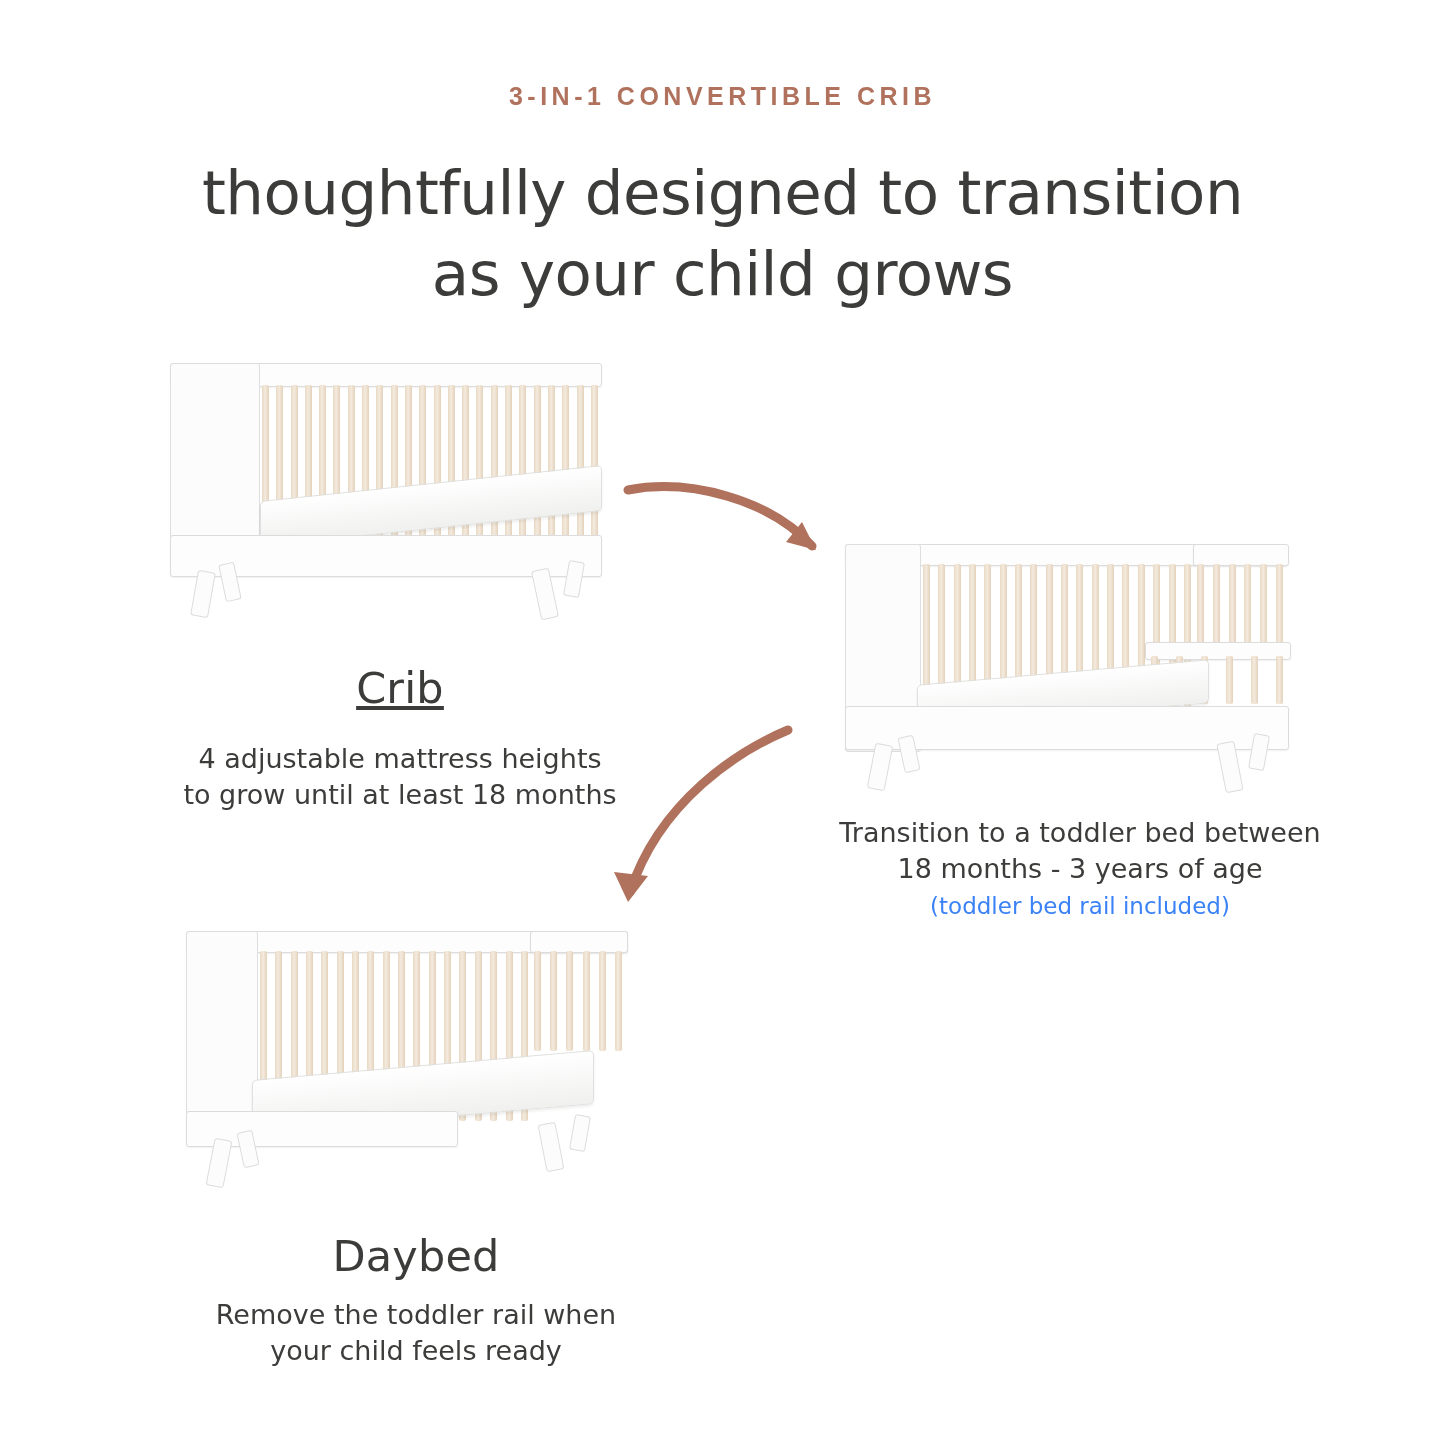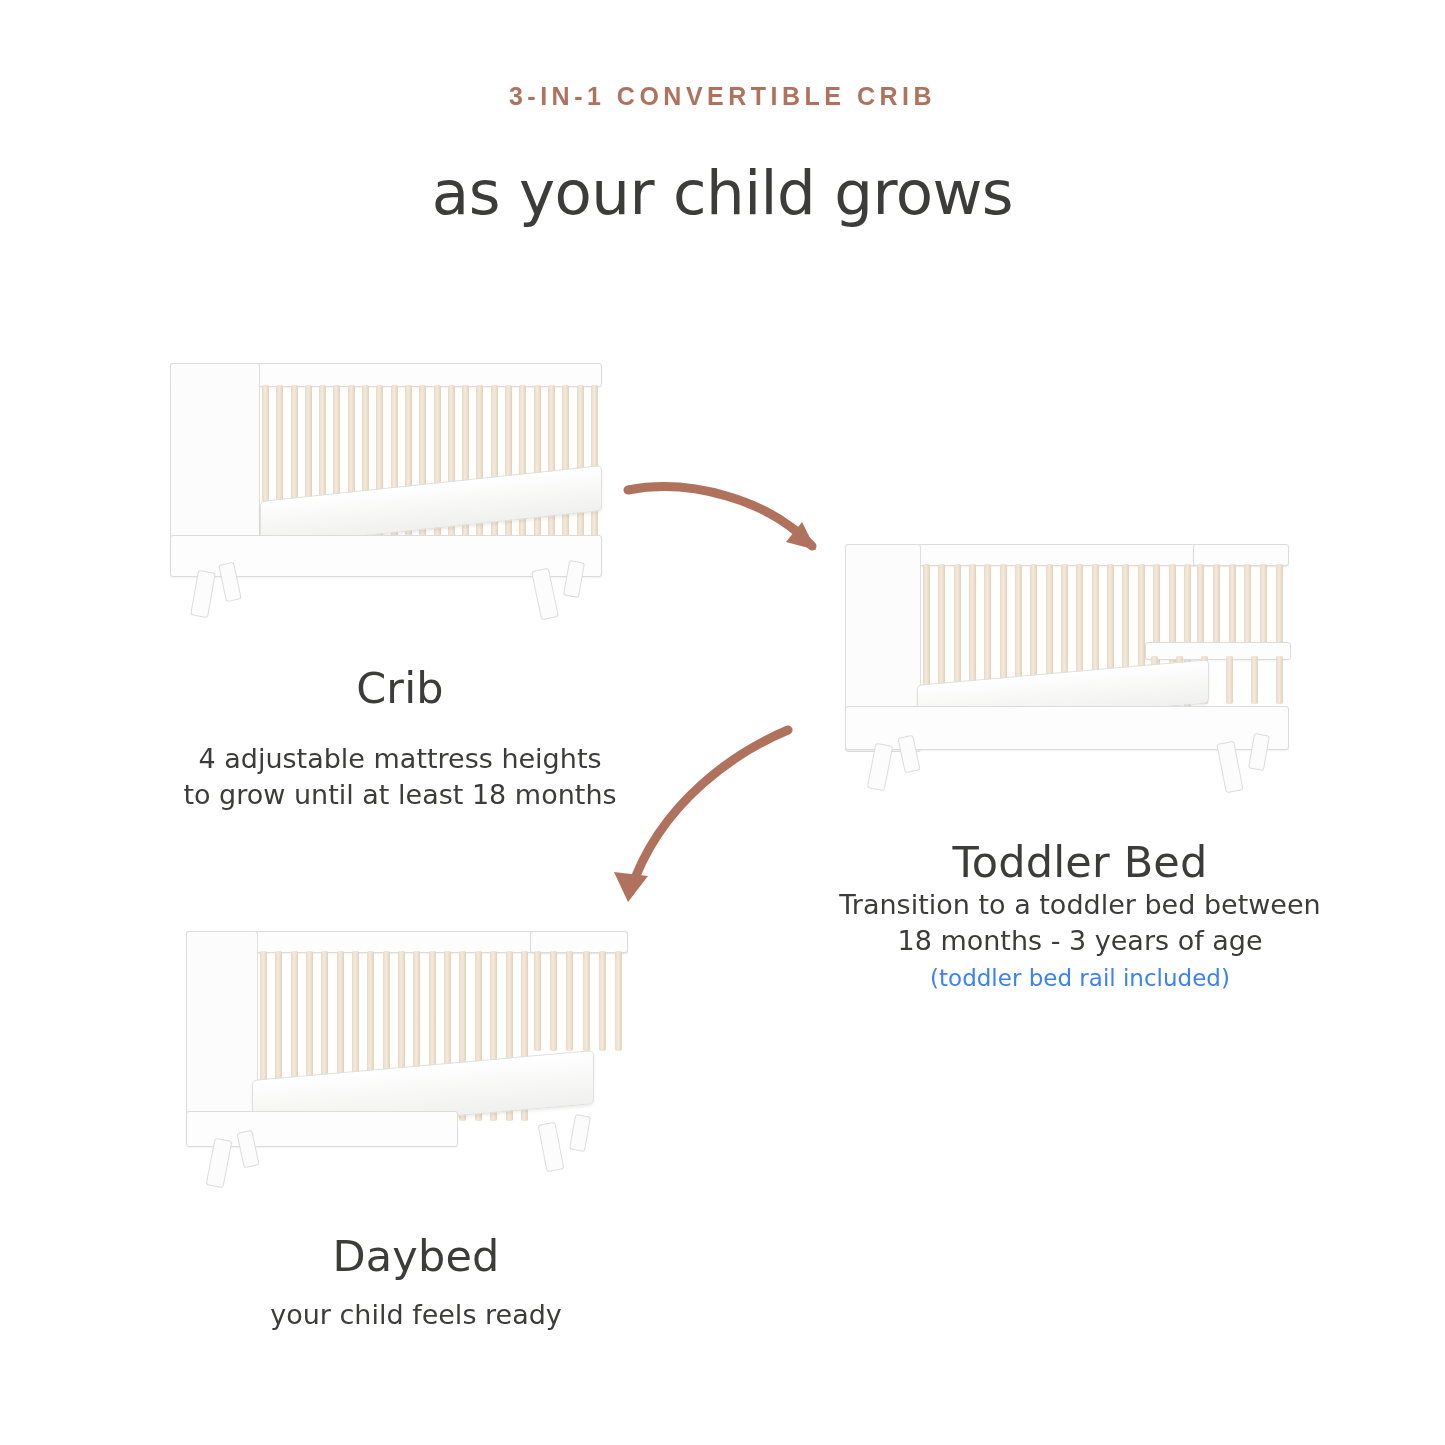--- a/index.html
+++ b/index.html
@@ -67,21 +67,21 @@
     font-size: 23px;
     line-height: 1.35;
     color: #3b82f6;
     font-family: "DejaVu Sans", sans-serif;
     margin-top: 4px;
   }
 
   
   #crib-panel { left: 120px; top: 355px; width: 560px; }
   #crib-panel .art { height: 290px; position: relative; }
-  #crib-panel .panel-title { margin-top: 18px; }
+  #crib-panel .panel-title { margin-top: 18px; text-decoration: underline; }
   #crib-panel .panel-desc { margin-top: 28px; }
 
   
   #toddler-panel { left: 800px; top: 530px; width: 560px; }
   #toddler-panel .art { height: 285px; position: relative; }
   #toddler-panel .panel-title { margin-top: 22px; }
   #toddler-panel .panel-desc { }
 
   
   #daybed-panel { left: 136px; top: 915px; width: 560px; }
@@ -132,20 +132,21 @@
 
   
   .arrow-svg { position: absolute; overflow: visible; }
 </style>
 </head>
 <body>
 
 <div class="eyebrow">3-IN-1 CONVERTIBLE CRIB</div>
 
 <div class="headline">
+  <span>thoughtfully designed to transition</span>
   <span>as your child grows</span>
 </div>
 
 <div class="panel" id="crib-panel">
   <div class="art">
 
     <div class="furn" style="left:50px; top:0; width:460px; height:290px;">
 
       <div class="rail" style="left:0px; top:8px; width:430px; height:22px;"></div>
 
@@ -247,21 +248,20 @@
       <div class="mattress" style="left:72px; top:142px; width:290px; height:42px; transform: skewY(-5deg);"></div>
 
       <div class="rail" style="left:0px; top:176px; width:442px; height:42px;"></div>
 
       <div class="leg" style="left:26px; top:214px; width:16px; height:44px; transform: rotate(11deg);"></div>
       <div class="leg" style="left:56px; top:206px; width:14px; height:34px; transform: rotate(-12deg);"></div>
       <div class="leg" style="left:376px; top:212px; width:16px; height:48px; transform: rotate(-11deg);"></div>
       <div class="leg" style="left:406px; top:204px; width:14px; height:34px; transform: rotate(10deg);"></div>
     </div>
   </div>
-  <div class="panel-title">Toddler Bed</div>
   <div class="panel-desc">
     <div>Transition to a toddler bed between</div>
     <div>18 months - 3 years of age</div>
   </div>
   <div class="panel-note">(toddler bed rail included)</div>
 </div>
 
 <div class="panel" id="daybed-panel">
   <div class="art">
     <div class="furn" style="left:50px; top:0; width:470px; height:290px;">
@@ -306,20 +306,21 @@
       <div class="rail" style="left:0px; top:196px; width:270px; height:34px;"></div>
 
       <div class="leg" style="left:24px; top:224px; width:16px; height:46px; transform: rotate(11deg);"></div>
       <div class="leg" style="left:54px; top:216px; width:14px; height:34px; transform: rotate(-12deg);"></div>
       <div class="leg" style="left:356px; top:208px; width:16px; height:46px; transform: rotate(-11deg);"></div>
       <div class="leg" style="left:386px; top:200px; width:14px; height:34px; transform: rotate(10deg);"></div>
     </div>
   </div>
   <div class="panel-title">Daybed</div>
   <div class="panel-desc">
+    <div>Remove the toddler rail when</div>
     <div>your child feels ready</div>
   </div>
 </div>
 
 <svg class="arrow-svg" style="left:620px; top:470px; width:230px; height:120px;" viewBox="0 0 230 120">
   <path d="M8,20 C70,8 150,30 192,76" fill="none" stroke="#b0725d" stroke-width="9" stroke-linecap="round"></path>
   <path d="M196,80 L166,72 L182,52 Z" fill="#b0725d"></path>
 </svg>
 
 <svg class="arrow-svg" style="left:600px; top:720px; width:200px; height:220px;" viewBox="0 0 200 220">

